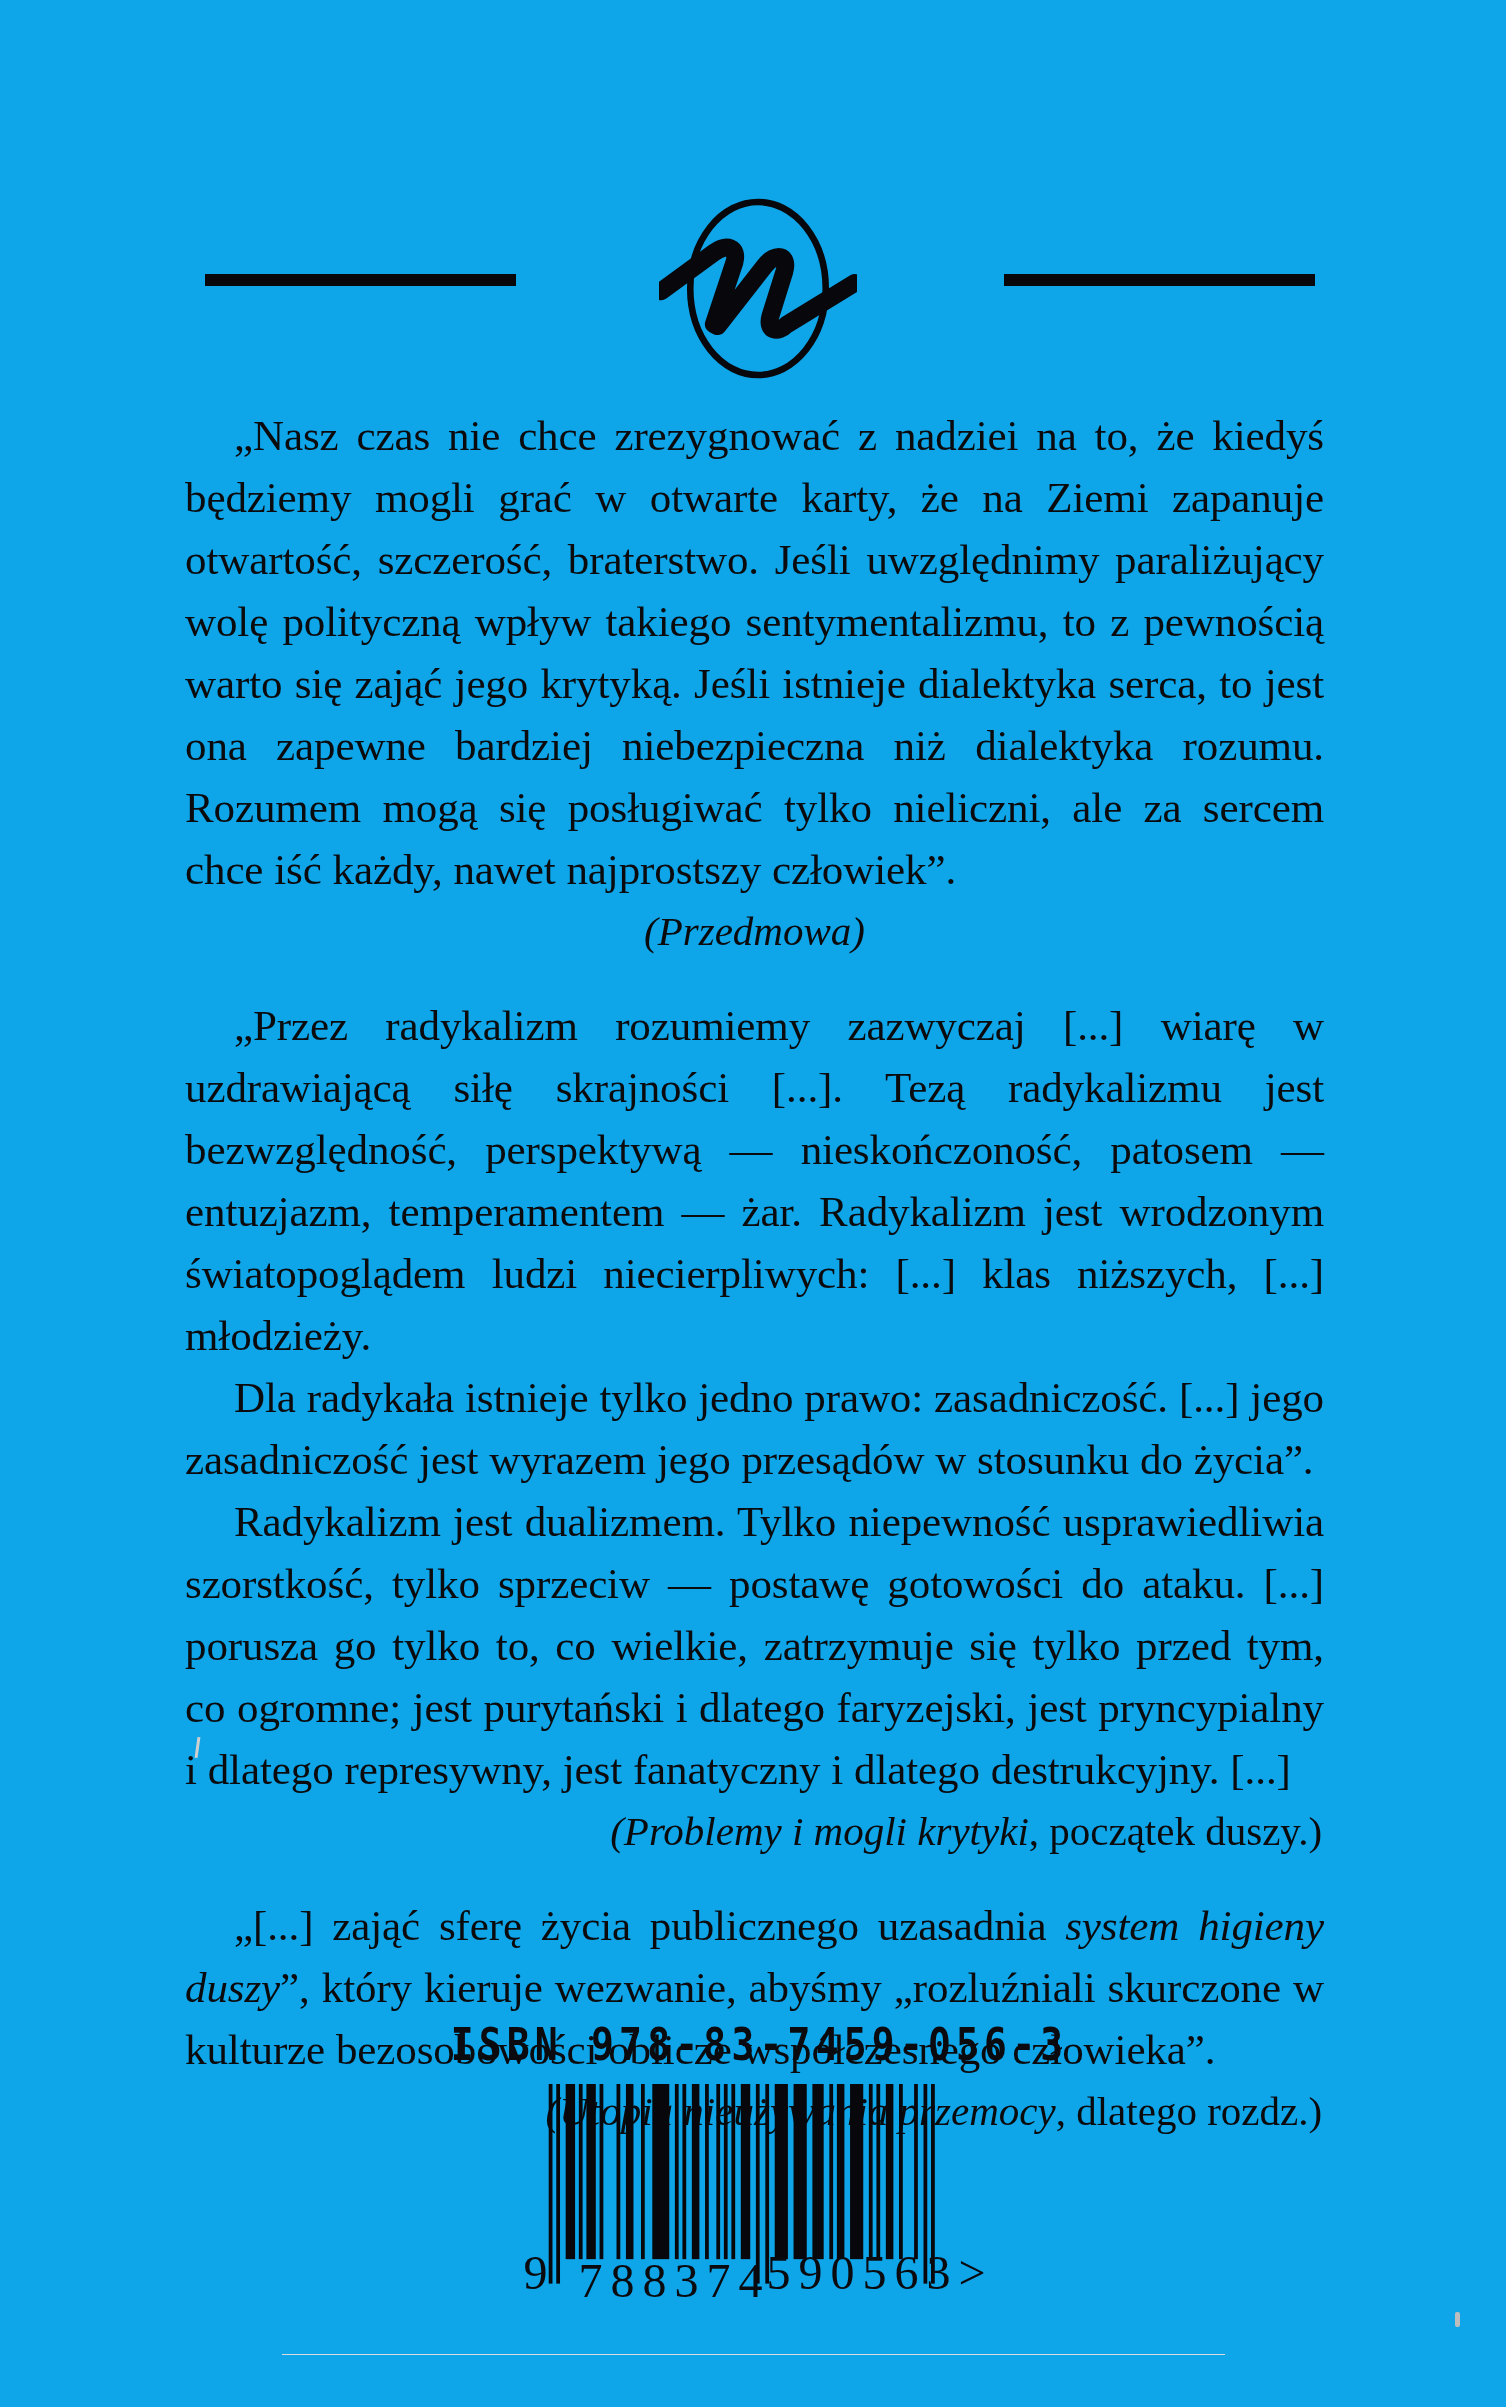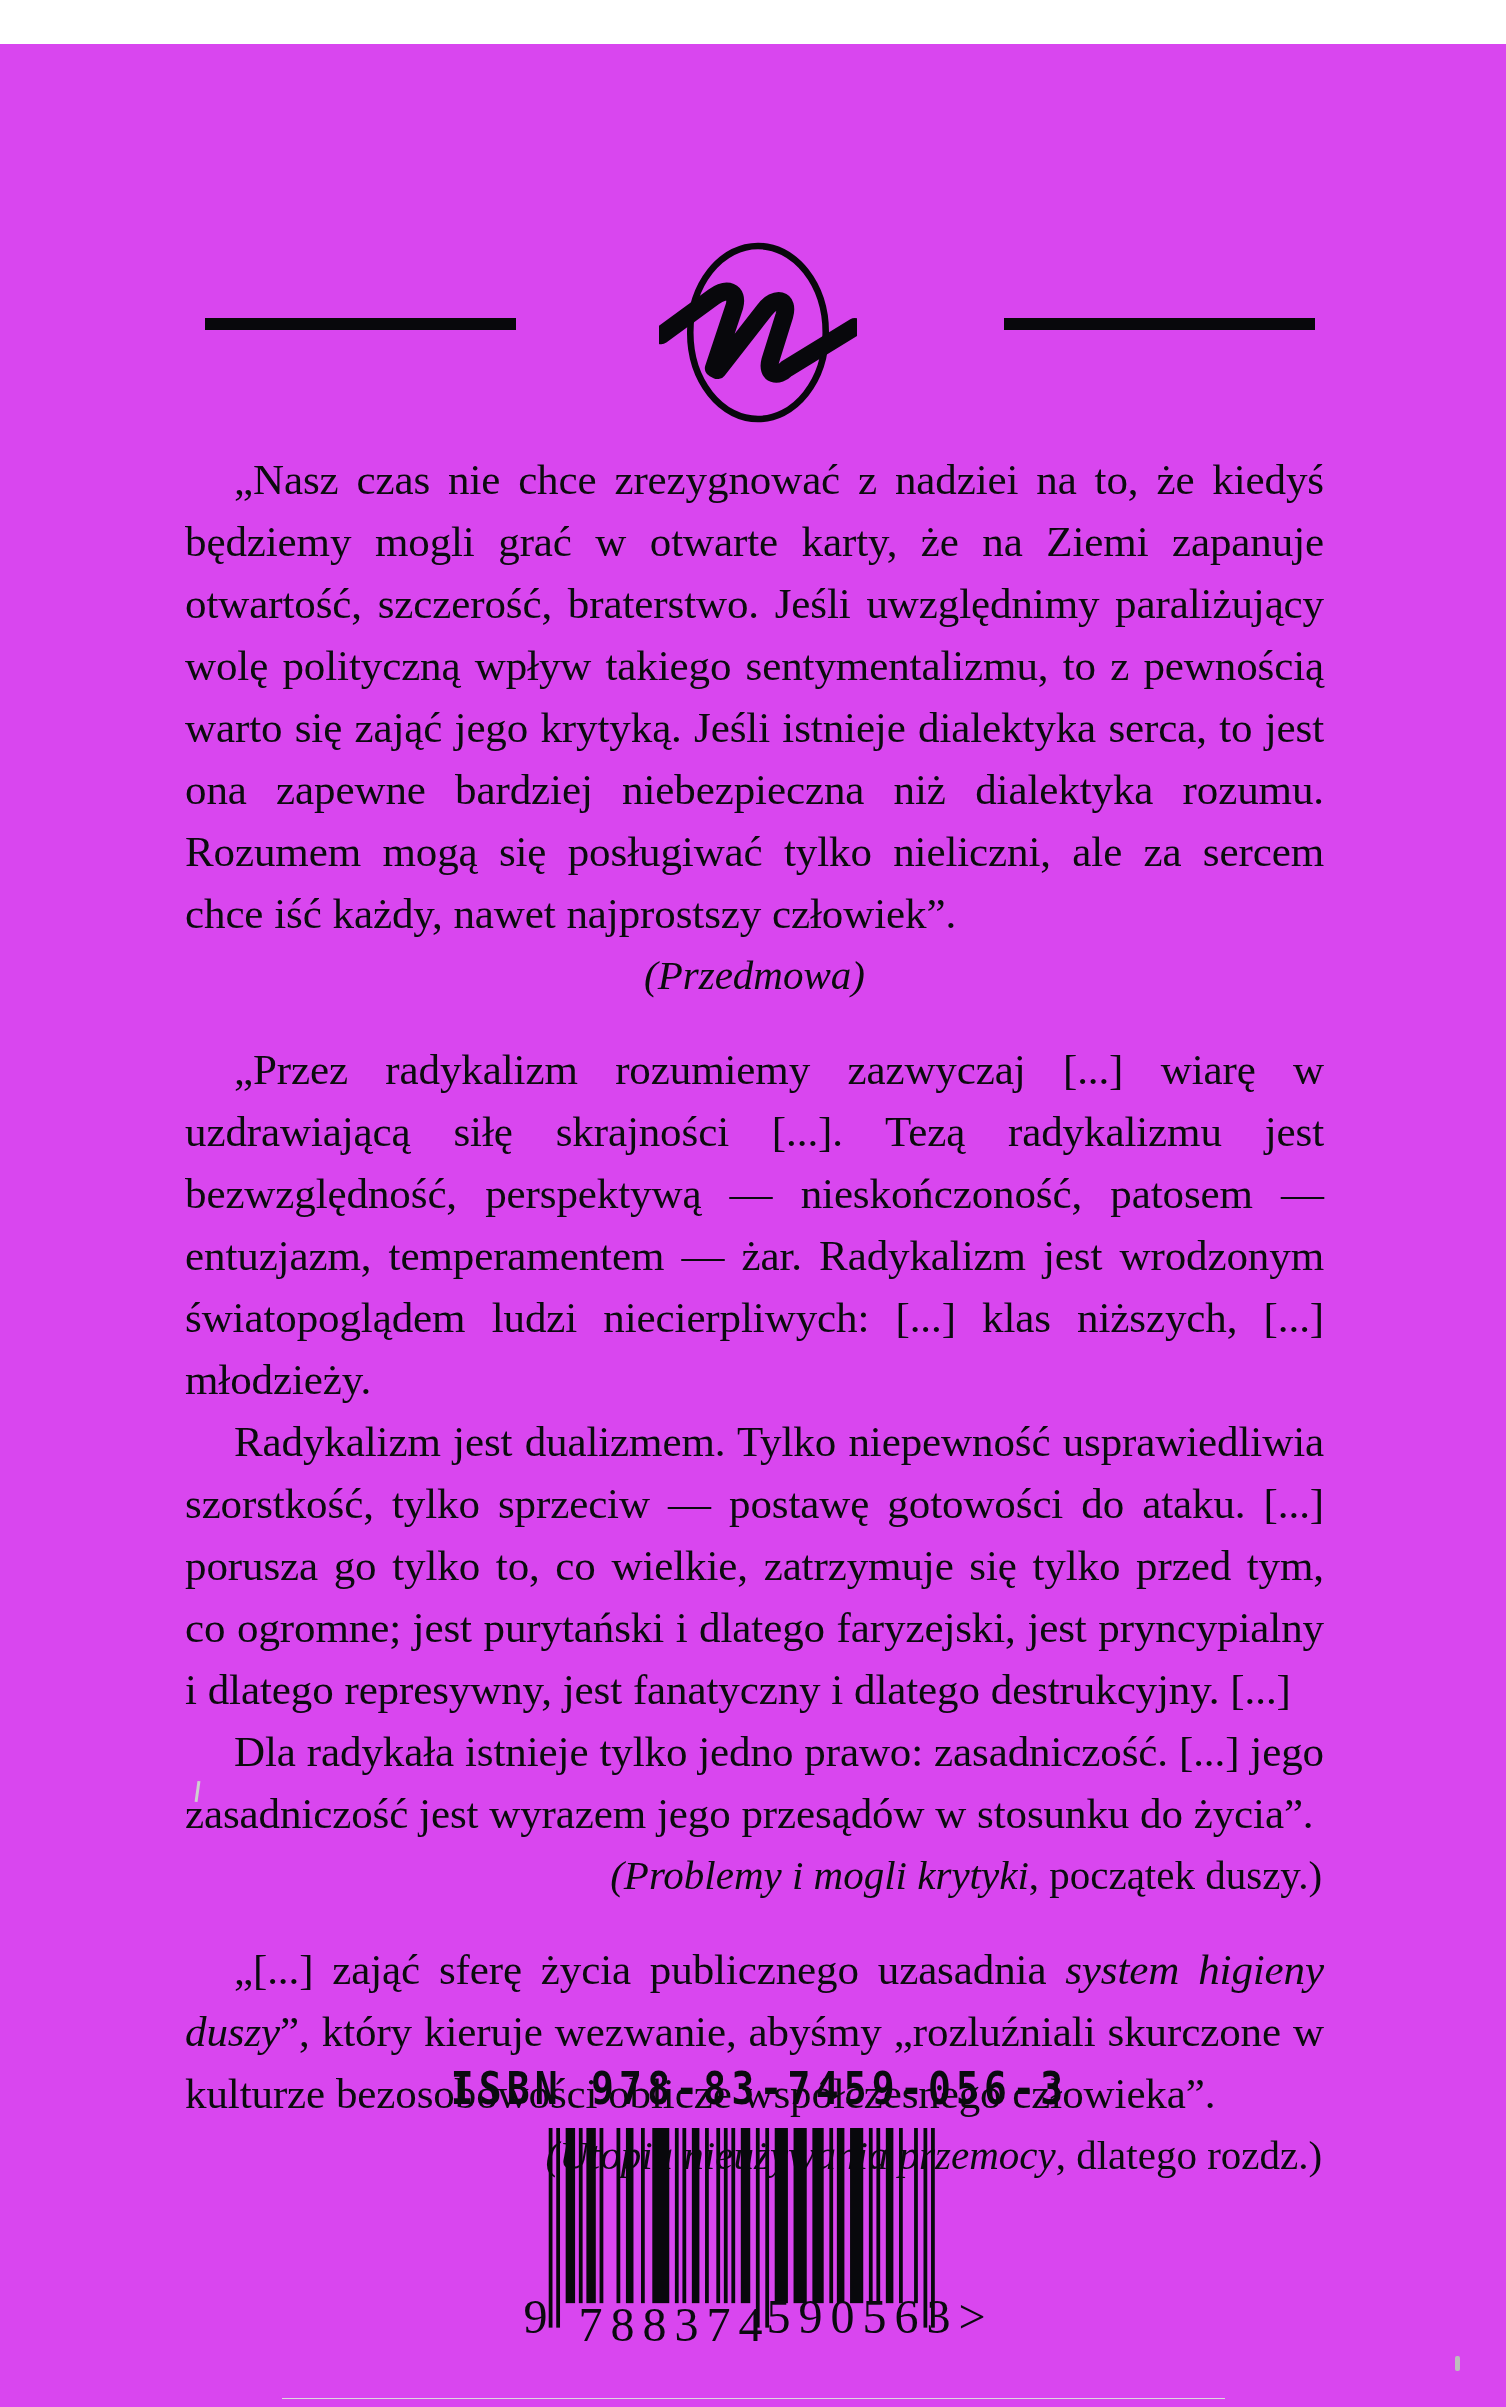--- a/index.html
+++ b/index.html
@@ -12,22 +12,21 @@
     height: 2408px;
     position: relative;
     font-family: "Liberation Serif", "DejaVu Serif", serif;
     color: #0b0b0e;
     overflow: hidden;
   }
 
   .page {
     position: absolute;
     inset: 0;
-    background: #d946ef;
-    margin-top: 44px;
+    background: #0ea5e9;
   }
 
   
   .ornament {
     position: absolute;
     left: 0;
     right: 0;
     top: 185px;
     height: 207px;
   }
@@ -197,22 +196,22 @@
   </div>
 
   <div class="content">
 
     <p class="quote"><span class="indent"></span><span>„Nasz czas nie chce zrezygnować z nadziei na to, że kiedyś będziemy mogli grać w otwarte karty, że na Ziemi zapanuje otwartość, szczerość, braterstwo. Jeśli uwzględnimy paraliżujący wolę polityczną wpływ takiego sentymentalizmu, to z pewnością warto się zająć jego krytyką. Jeśli istnieje dialektyka serca, to jest ona zapewne bardziej niebezpieczna niż dialektyka rozumu. Rozumem mogą się posługiwać tylko nieliczni, ale za sercem chce iść każdy, nawet najprostszy człowiek”.</span></p>
     <p class="attrib"><span>(Przedmowa)</span></p>
 
     <div class="para-gap"></div>
 
     <p class="quote"><span class="indent"></span><span>„Przez radykalizm rozumiemy zazwyczaj [...] wiarę w uzdrawiającą siłę skrajności [...]. Tezą radykalizmu jest bezwzględność, perspektywą — nieskończoność, patosem — entuzjazm, temperamentem — żar. Radykalizm jest wrodzonym światopoglądem ludzi niecierpliwych: [...] klas niższych, [...] młodzieży.</span></p>
+    <p class="quote"><span class="indent"></span><span>Dla radykała istnieje tylko jedno prawo: zasadniczość. [...] jego zasadniczość jest wyrazem jego przesądów w stosunku do życia”.</span></p>
     <p class="quote"><span class="indent"></span><span>Radykalizm jest dualizmem. Tylko niepewność usprawiedliwia szorstkość, tylko sprzeciw — postawę gotowości do ataku. [...] porusza go tylko to, co wielkie, zatrzymuje się tylko przed tym, co ogromne; jest purytański i dlatego faryzejski, jest pryncypialny i dlatego represywny, jest fanatyczny i dlatego destrukcyjny. [...]</span></p>
-    <p class="quote"><span class="indent"></span><span>Dla radykała istnieje tylko jedno prawo: zasadniczość. [...] jego zasadniczość jest wyrazem jego przesądów w stosunku do życia”.</span></p>
     <p class="attrib tight"><span>(Problemy i mogli krytyki</span><span class="roman">, początek duszy.)</span></p>
 
     <div class="para-gap"></div>
 
     <p class="quote"><span class="indent"></span><span>„[...] zająć sferę życia publicznego uzasadnia </span><i>system higieny duszy</i><span>”, który kieruje wezwanie, abyśmy „rozluźniali skurczone w kulturze bezosobowości oblicze współczesnego człowieka”.</span></p>
     <p class="attrib tight"><span>(Utopia nieużywania przemocy</span><span class="roman">, dlatego rozdz.)</span></p>
 
   </div>
 
   <div class="isbn-block">

